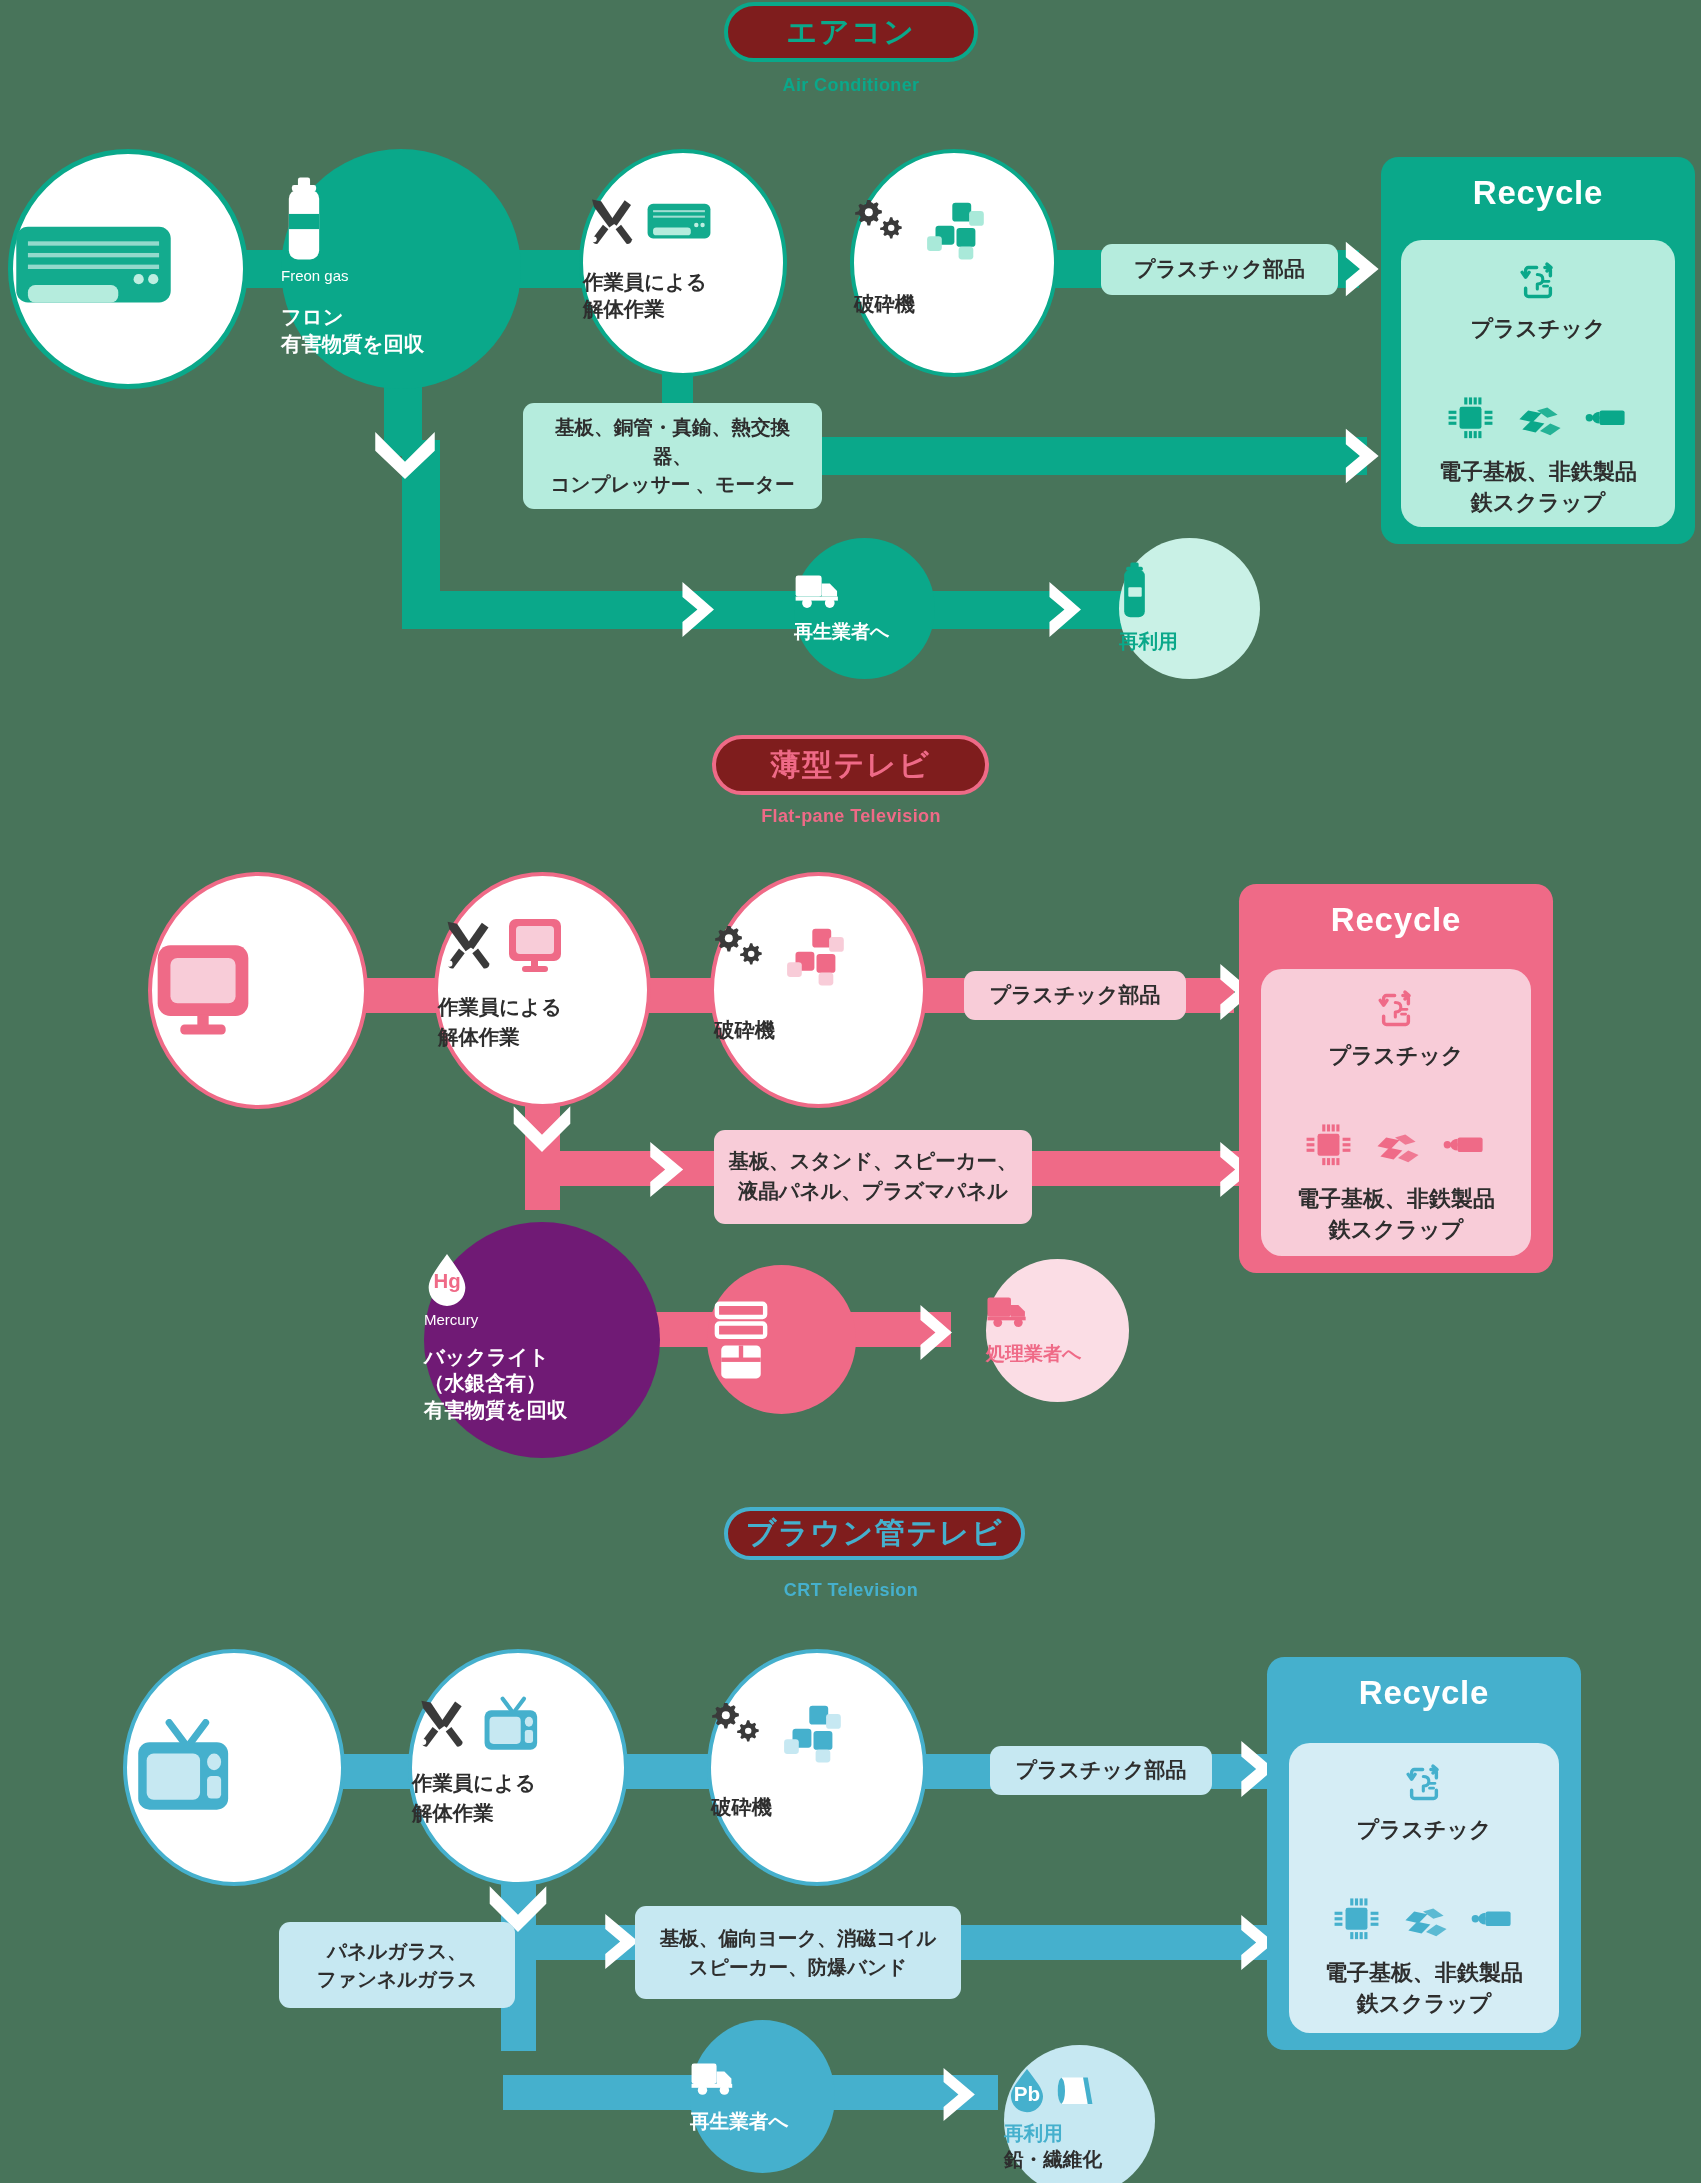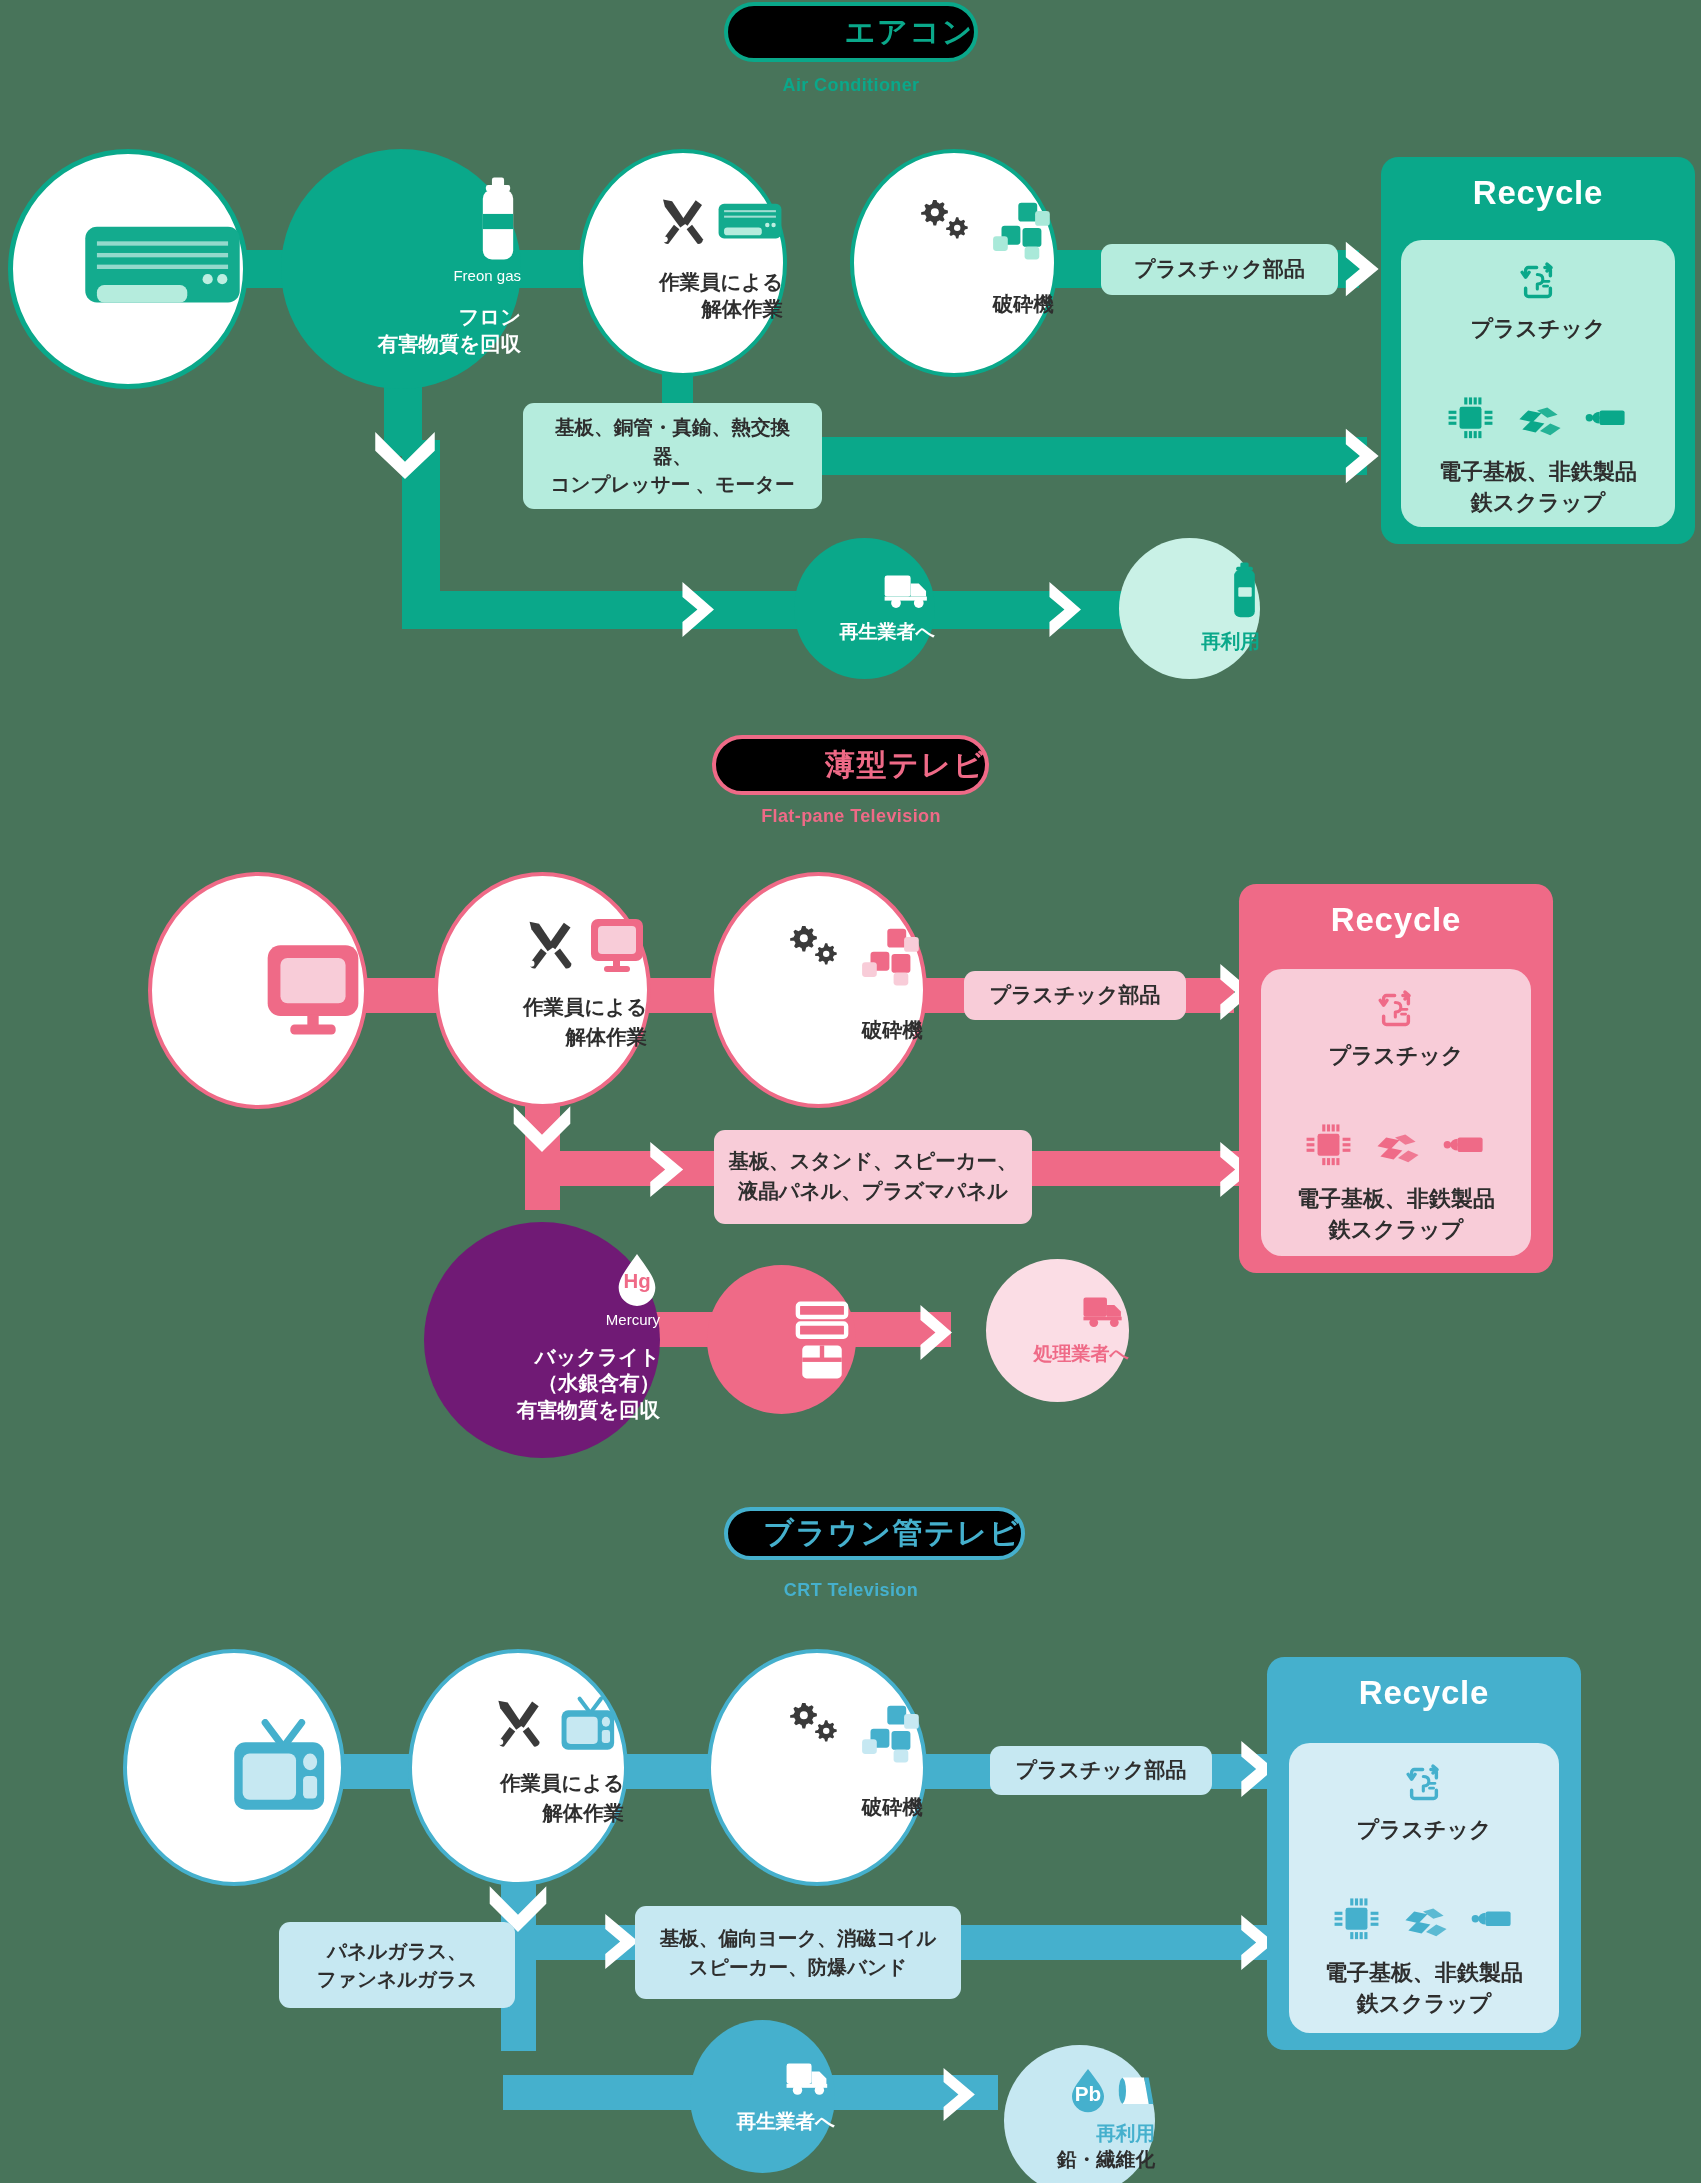--- a/index.html
+++ b/index.html
@@ -5,33 +5,33 @@
   * { box-sizing: border-box; margin:0; padding:0; }
   html,body {
     width:1702px; height:2183px;
     background:#48745a;
     font-family:"Liberation Sans", sans-serif;
   }
   .stage { position:relative; width:1702px; height:2183px; overflow:hidden; }
 
   
   .pill {
-    position:absolute; background:#000000; border-radius:785px;
-    display:flex; align-items:center; justify-content:flex-end;
+    position:absolute; background:#7f1d1d; border-radius:785px;
+    display:flex; align-items:center; justify-content:center;
     font-weight:bold; letter-spacing:1.6px;
   }
   .pill-sub {
     position:absolute; text-align:center; font-size:18px; font-weight:bold;
     letter-spacing:0.4px; width:100%;
   }
 
   
   .node {
     position:absolute; border-radius:50%;
-    display:flex; flex-direction:column; align-items:flex-end; justify-content:center;
+    display:flex; flex-direction:column; align-items:flex-start; justify-content:center;
     text-align:center; line-height:1.3;
   }
   .node-white { background:#ffffff; }
   .node-label { font-size:20.4px; font-weight:bold; color:#2e2e2e; margin-top:3.1px; }
   .node-label-w { font-size:20.4px; font-weight:bold; color:#ffffff; margin-top:4.7px; }
   .node-cap { font-size:15px; font-weight:normal; margin-top:1.6px; }
 
   
   .bar { position:absolute; }
 

